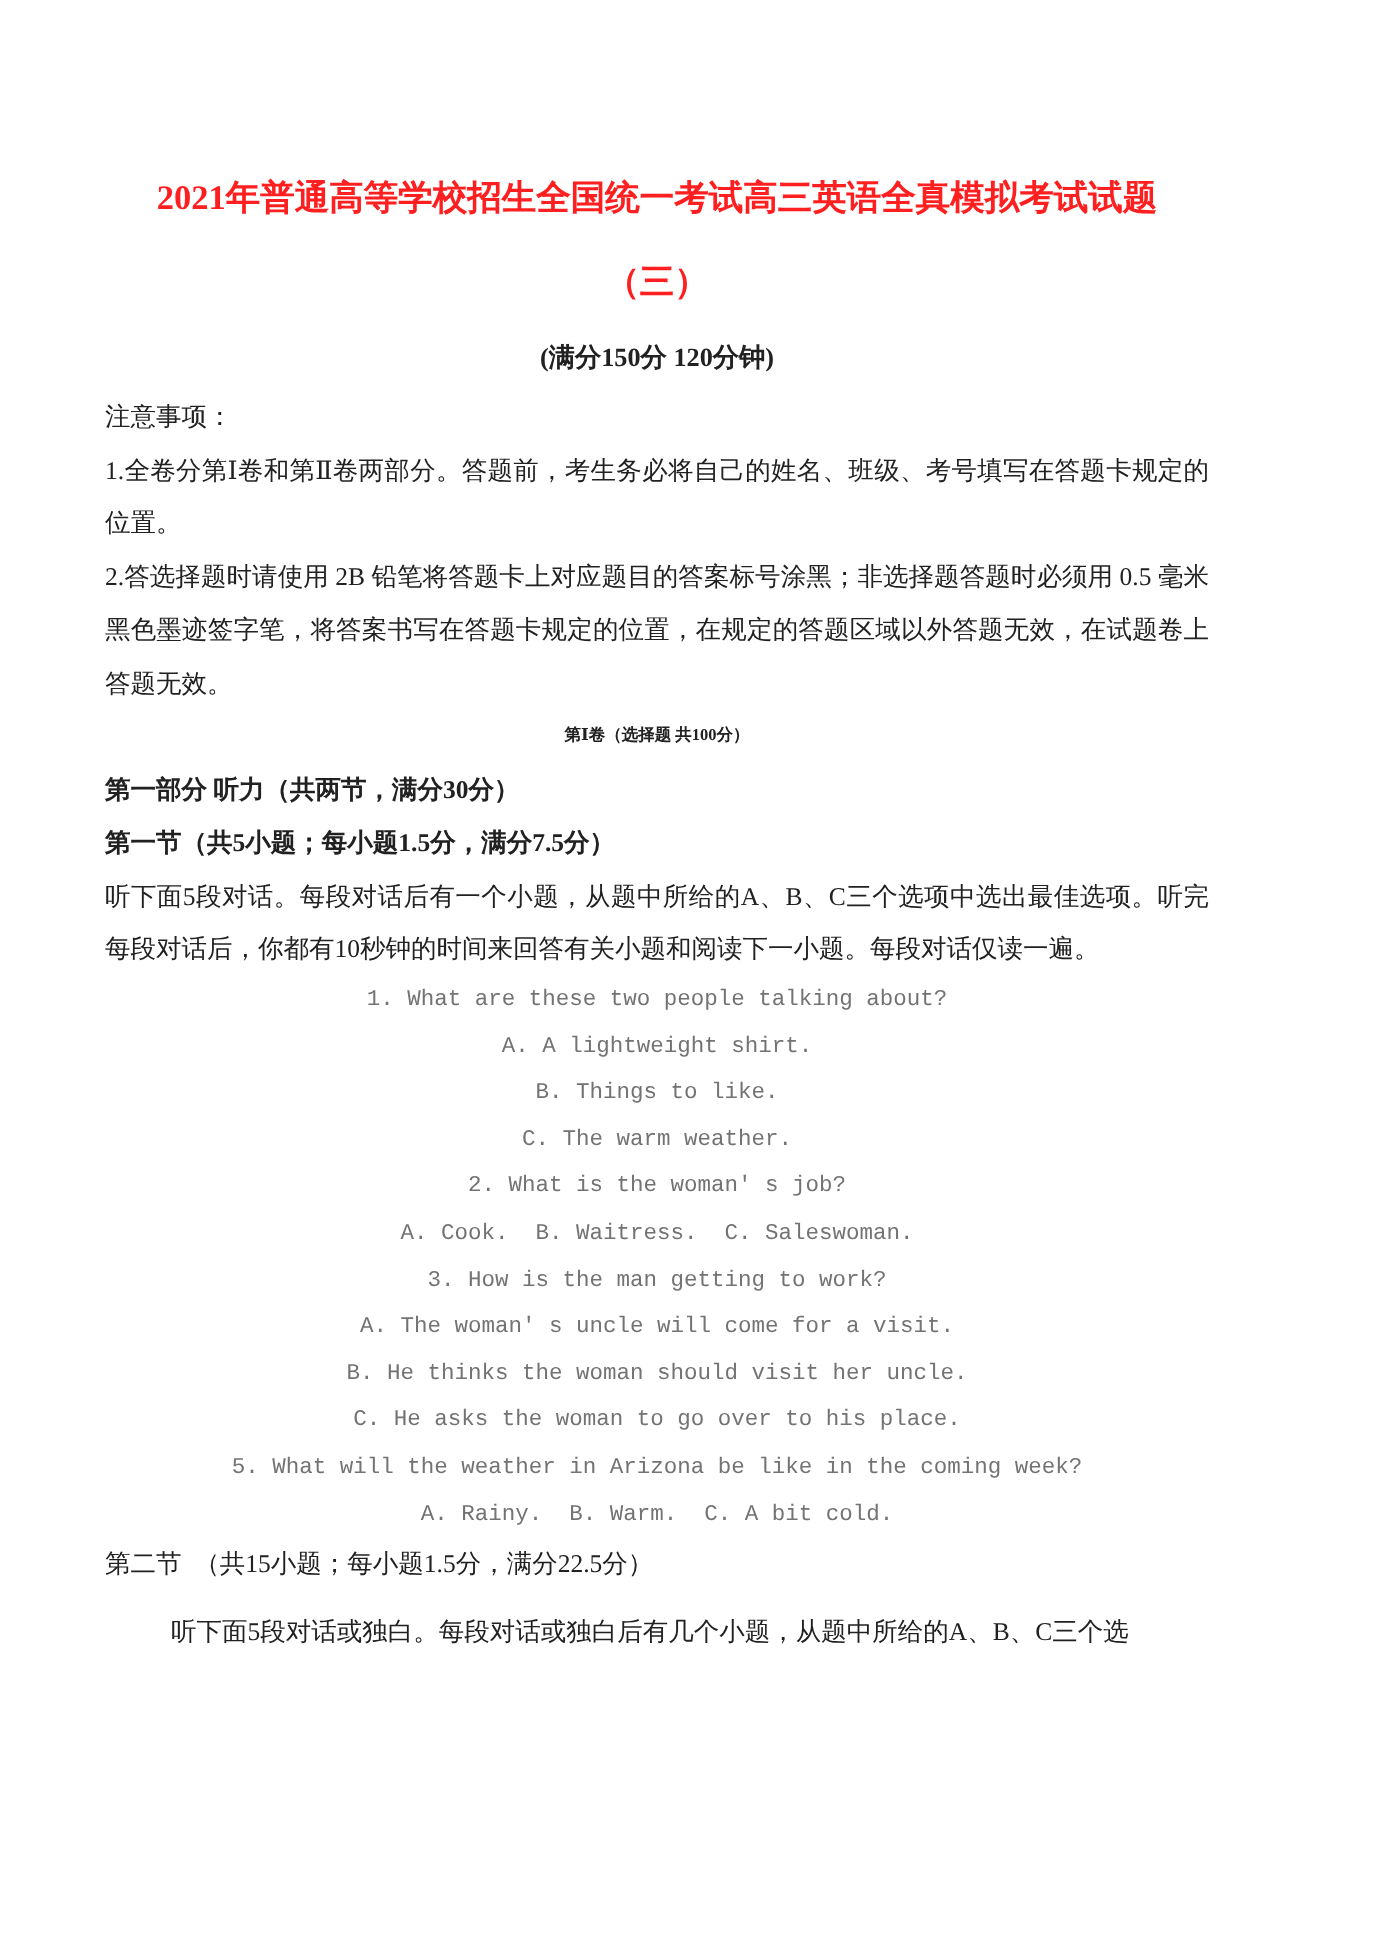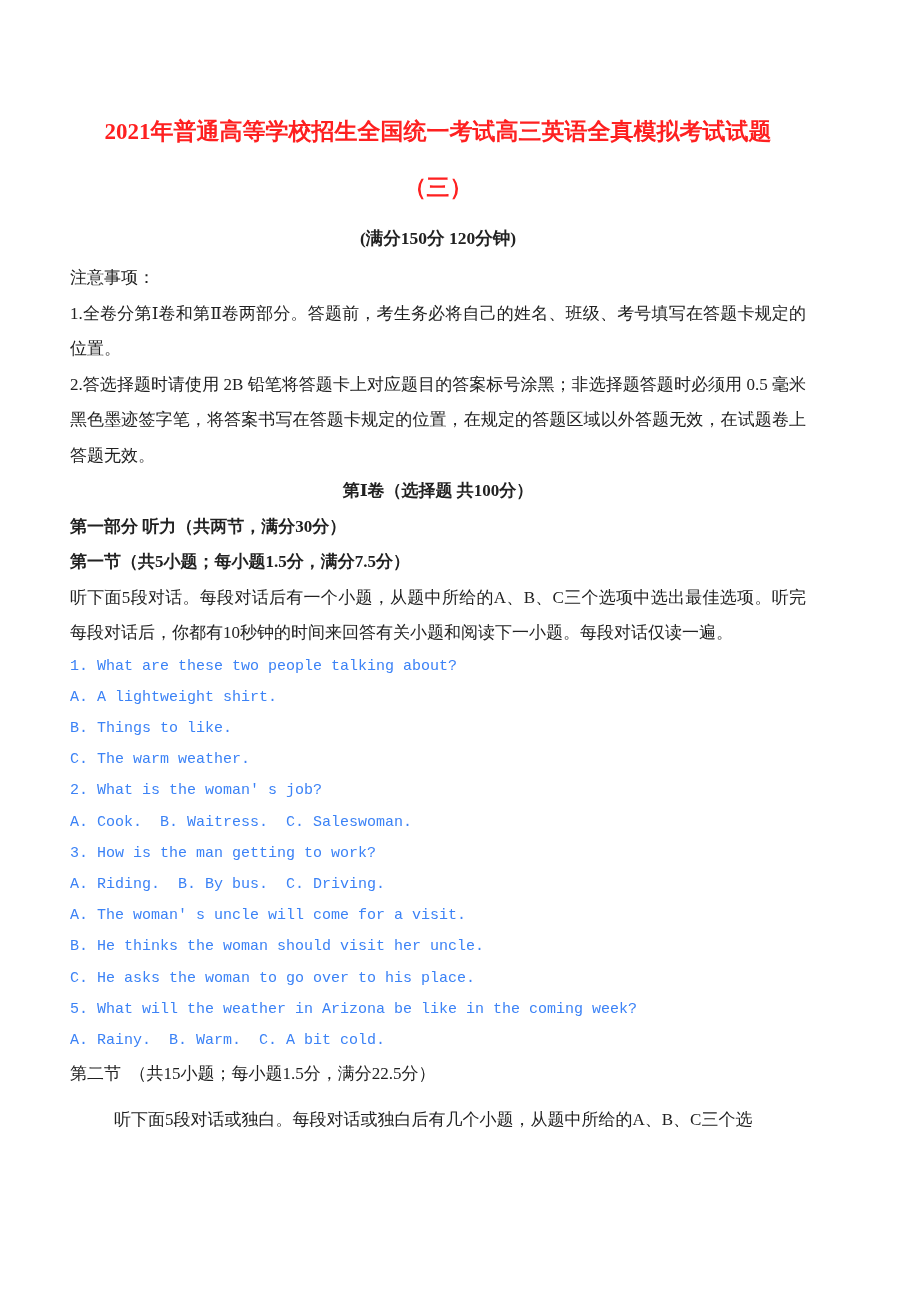--- a/index.html
+++ b/index.html
@@ -36,21 +36,21 @@
     line-height: 40px;
     margin: 2px 0 2px 0;
   }
   p.cn {
     font-size: 17px;
     line-height: 35.5px;
     margin: 0;
     text-align: justify;
   }
   p.cn-center {
-    font-size: 17px;
+    font-size: 11px;
     line-height: 35.5px;
     margin: 0;
     text-align: center;
     font-weight: bold;
   }
   p.cn-head {
     font-size: 17px;
     line-height: 35.5px;
     margin: 0;
     font-weight: bold;
@@ -61,21 +61,22 @@
     margin: 10px;
     text-indent: 2em;
     text-align: justify;
   }
   p.en {
     font-family: "Liberation Mono", "DejaVu Sans Mono", monospace;
     font-size: 15px;
     line-height: 31.2px;
     margin: 0;
     white-space: pre-wrap;
-    color: #3b82f6;
+    color: #737373;
+    text-align: center;
   }
   .pre {
     white-space: pre-wrap;
   }
 </style>
 </head>
 <body>
 
 <div class="page">
 
@@ -95,21 +96,20 @@
 
   <p class="cn">听下面5段对话。每段对话后有一个小题，从题中所给的A、B、C三个选项中选出最佳选项。听完每段对话后，你都有10秒钟的时间来回答有关小题和阅读下一小题。每段对话仅读一遍。</p>
 
   <p class="en">1. What are these two people talking about?</p>
   <p class="en">A. A lightweight shirt.</p>
   <p class="en">B. Things to like.</p>
   <p class="en">C. The warm weather.</p>
   <p class="en">2. What is the woman' s job?</p>
   <p class="en">A. Cook.  B. Waitress.  C. Saleswoman.</p>
   <p class="en">3. How is the man getting to work?</p>
-  <p class="en">A. Riding.  B. By bus.  C. Driving.</p>
   <p class="en">A. The woman' s uncle will come for a visit.</p>
   <p class="en">B. He thinks the woman should visit her uncle.</p>
   <p class="en">C. He asks the woman to go over to his place.</p>
   <p class="en">5. What will the weather in Arizona be like in the coming week?</p>
   <p class="en">A. Rainy.  B. Warm.  C. A bit cold.</p>
 
   <p class="cn pre">第二节  （共15小题；每小题1.5分，满分22.5分）</p>
   <p class="cn-indent">听下面5段对话或独白。每段对话或独白后有几个小题，从题中所给的A、B、C三个选</p>
 
 </div>

